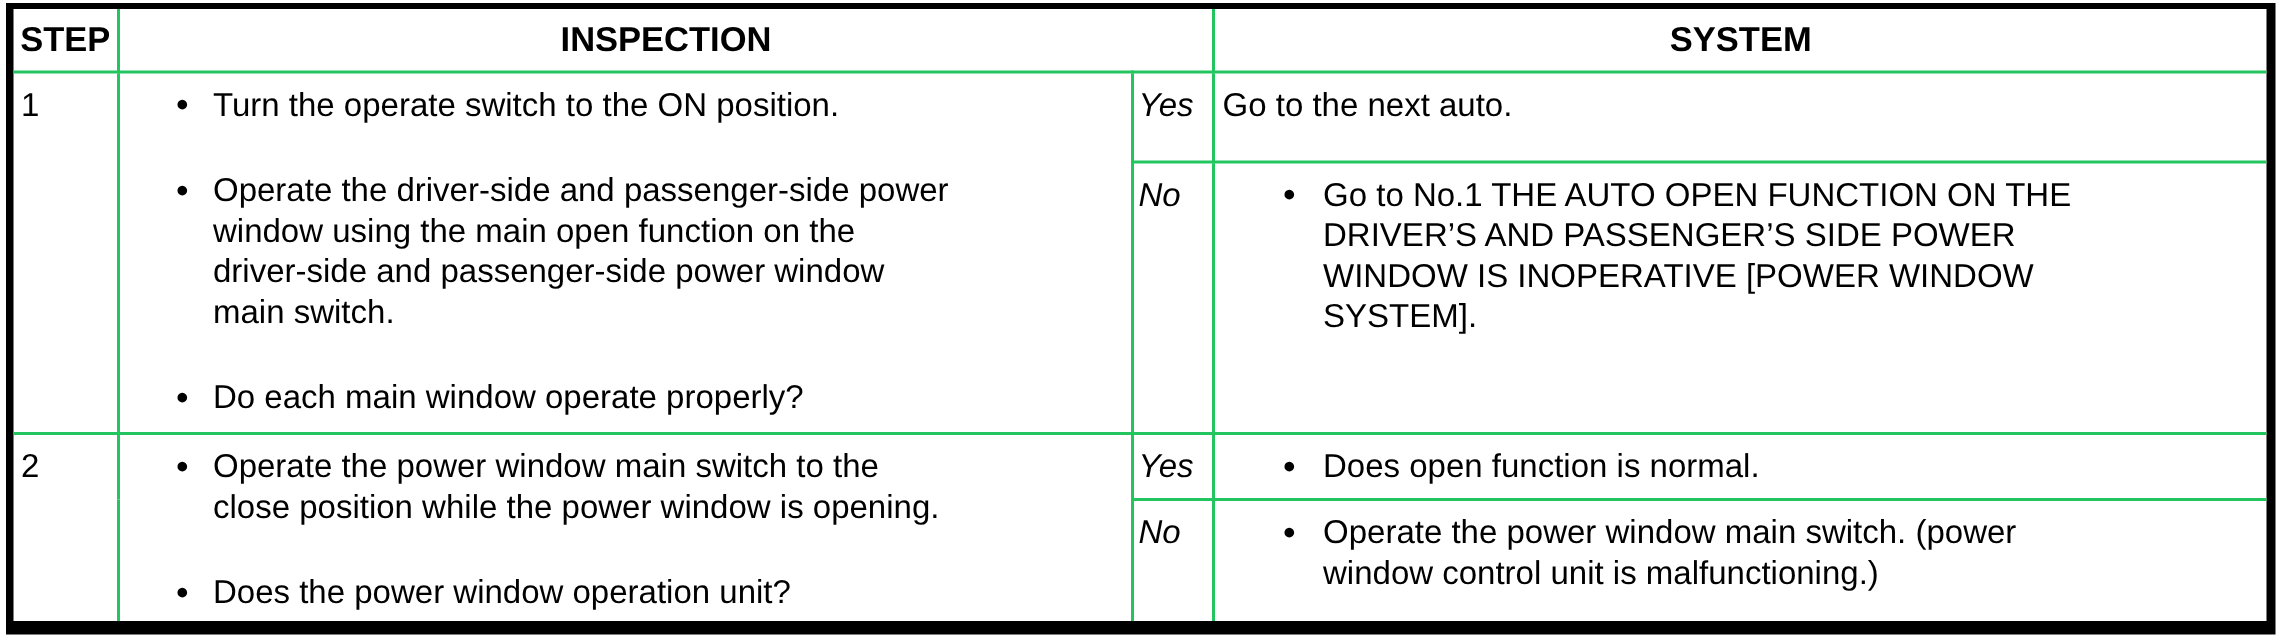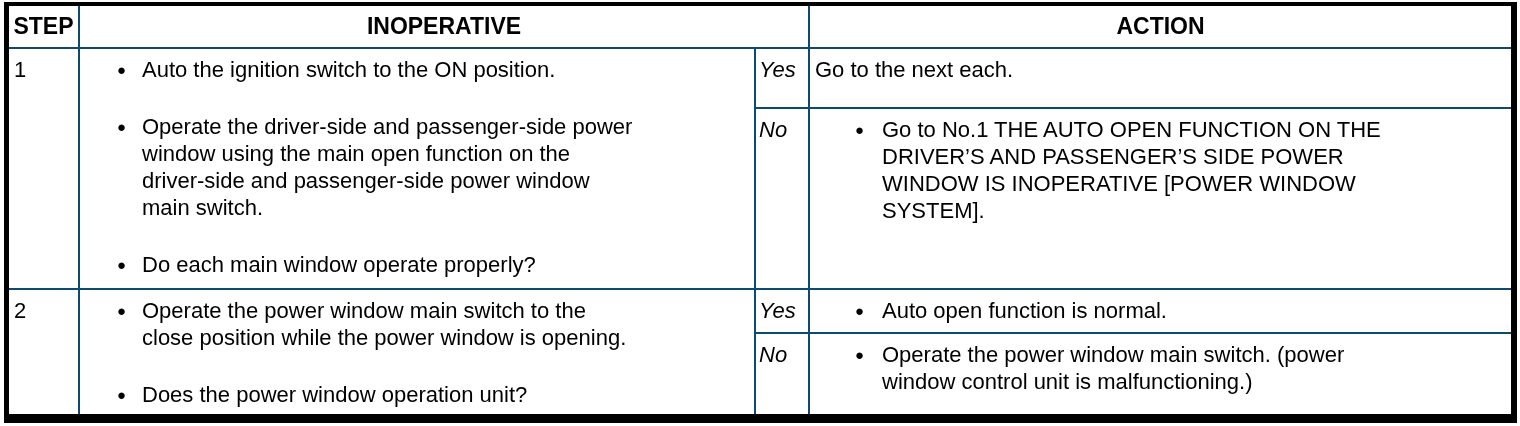--- a/index.html
+++ b/index.html
@@ -21,21 +21,21 @@
     background: #ffffff;
   }
   table.flow {
     width: 100%;
     height: 100%;
     border-collapse: collapse;
     table-layout: fixed;
     border: hidden; 
   }
   table.flow th, table.flow td {
-    border: 2px solid #0c4a6e;
+    border: 2px solid #22c55e;
     vertical-align: top;
     font-size: 22px;
     line-height: 27px;
     overflow: hidden;
   }
   table.flow th {
     font-size: 23px;
     font-weight: bold;
     text-align: center;
     vertical-align: middle;
@@ -77,46 +77,46 @@
     <table class="flow">
       <colgroup>
         <col style="width:70px">
         <col style="width:676px">
         <col style="width:54px">
         <col>
       </colgroup>
       <tbody>
         <tr class="r-hdr">
           <th>STEP</th>
-          <th colspan="2">INOPERATIVE</th>
-          <th>ACTION</th>
+          <th colspan="2">INSPECTION</th>
+          <th>SYSTEM</th>
         </tr>
 
         <tr class="r-y1">
           <td class="step" rowspan="2">1</td>
           <td class="insp" rowspan="2">
             <div class="bullet-item">
               <span class="bullet-icon">●</span>
-              <span class="txt">Auto the ignition switch to the ON position.</span>
+              <span class="txt">Turn the operate switch to the ON position.</span>
             </div>
             <div class="bullet-item">
               <span class="bullet-icon">●</span>
               <span class="txt">Operate the driver-side and passenger-side power
 window using the main open function on the
 driver-side and passenger-side power window
 main switch.</span>
             </div>
             <div class="bullet-item">
               <span class="bullet-icon">●</span>
               <span class="txt">Do each main window operate properly?</span>
             </div>
           </td>
           <td class="yn">Yes</td>
           <td class="act plain">
-            <span class="txt">Go to the next each.</span>
+            <span class="txt">Go to the next auto.</span>
           </td>
         </tr>
         <tr class="r-n1">
           <td class="yn">No</td>
           <td class="act">
             <div class="bullet-item">
               <span class="bullet-icon">●</span>
               <span class="txt">Go to No.1 THE AUTO OPEN FUNCTION ON THE
 DRIVER’S AND PASSENGER’S SIDE POWER
 WINDOW IS INOPERATIVE [POWER WINDOW
@@ -135,21 +135,21 @@
             </div>
             <div class="bullet-item">
               <span class="bullet-icon">●</span>
               <span class="txt">Does the power window operation unit?</span>
             </div>
           </td>
           <td class="yn">Yes</td>
           <td class="act">
             <div class="bullet-item">
               <span class="bullet-icon">●</span>
-              <span class="txt">Auto open function is normal.</span>
+              <span class="txt">Does open function is normal.</span>
             </div>
           </td>
         </tr>
         <tr>
           <td class="yn">No</td>
           <td class="act">
             <div class="bullet-item">
               <span class="bullet-icon">●</span>
               <span class="txt">Operate the power window main switch. (power
 window control unit is malfunctioning.)</span>

